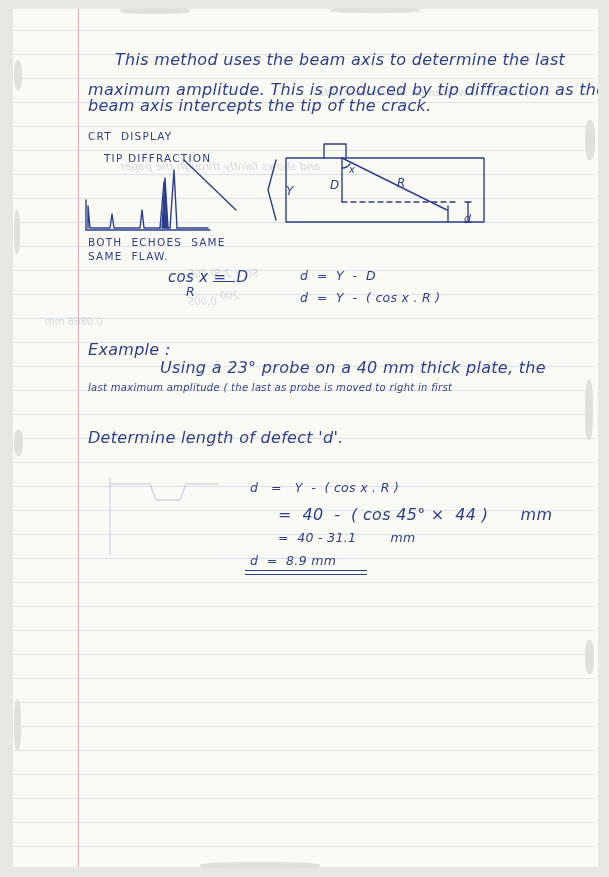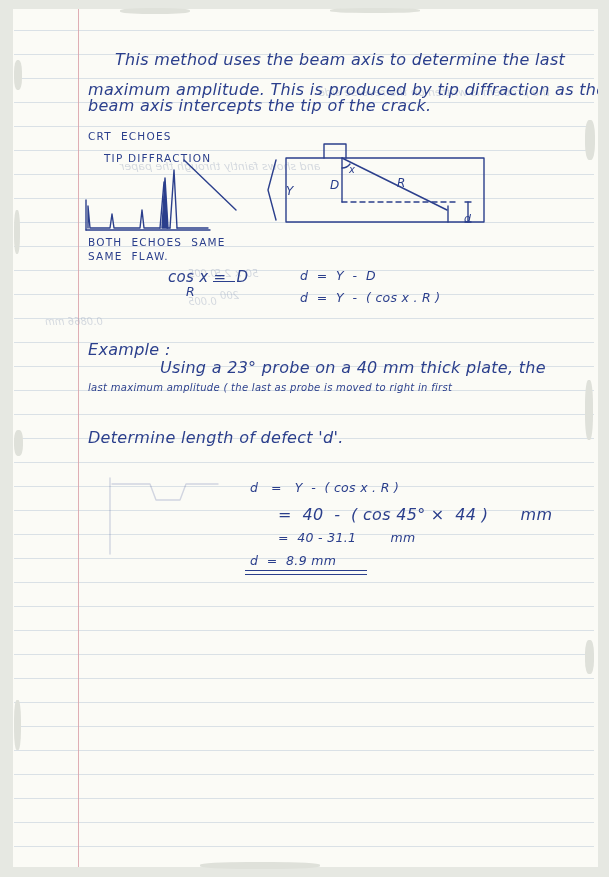--- a/index.html
+++ b/index.html
@@ -151,21 +151,21 @@
   <div class="ghost" style="left:188px; top:268px; font-size:10px;">0.005</div>
   <div class="ghost" style="left:188px; top:296px; font-size:10px;">0.005</div>
 
   <div class="ghost" style="left:80px; top:610px; width:440px; font-size:10.5px;">⠀</div>
   <div class="ghost" style="left:85px; top:608px;">                                                    </div>
 
   <div class="hw t1" style="left:115px; top:50px;">This method uses the beam axis to determine the last</div>
   <div class="hw t1" style="left:88px; top:80px;">maximum amplitude. This is produced by tip diffraction as the</div>
   <div class="hw t1" style="left:88px; top:88px;margin-top:8px;">beam axis intercepts the tip of the crack.</div>
 
-  <div class="hw small" style="left:88px; top:130px;">CRT  ECHOES</div>
+  <div class="hw small" style="left:88px; top:130px;">CRT  DISPLAY</div>
   <div class="hw small" style="left:104px; top:152px;">TIP DIFFRACTION</div>
 
   <svg class="d" style="left:184px; top:158px; width:60px; height:60px;">
     <path d="M0,2 L52,52"></path>
   </svg>
 
   <svg class="d" style="left:86px; top:160px; width:135px; height:75px;">
     <path d="M2,68 L2,46 L4,68 L24,68 L26,54 L28,68 L54,68 L56,50 L58,68 L74,68"></path>
     <path d="M74,68 L78,22 L81,68 L84,68"></path>
     <path d="M84,68 L88,10 L91,68"></path>

